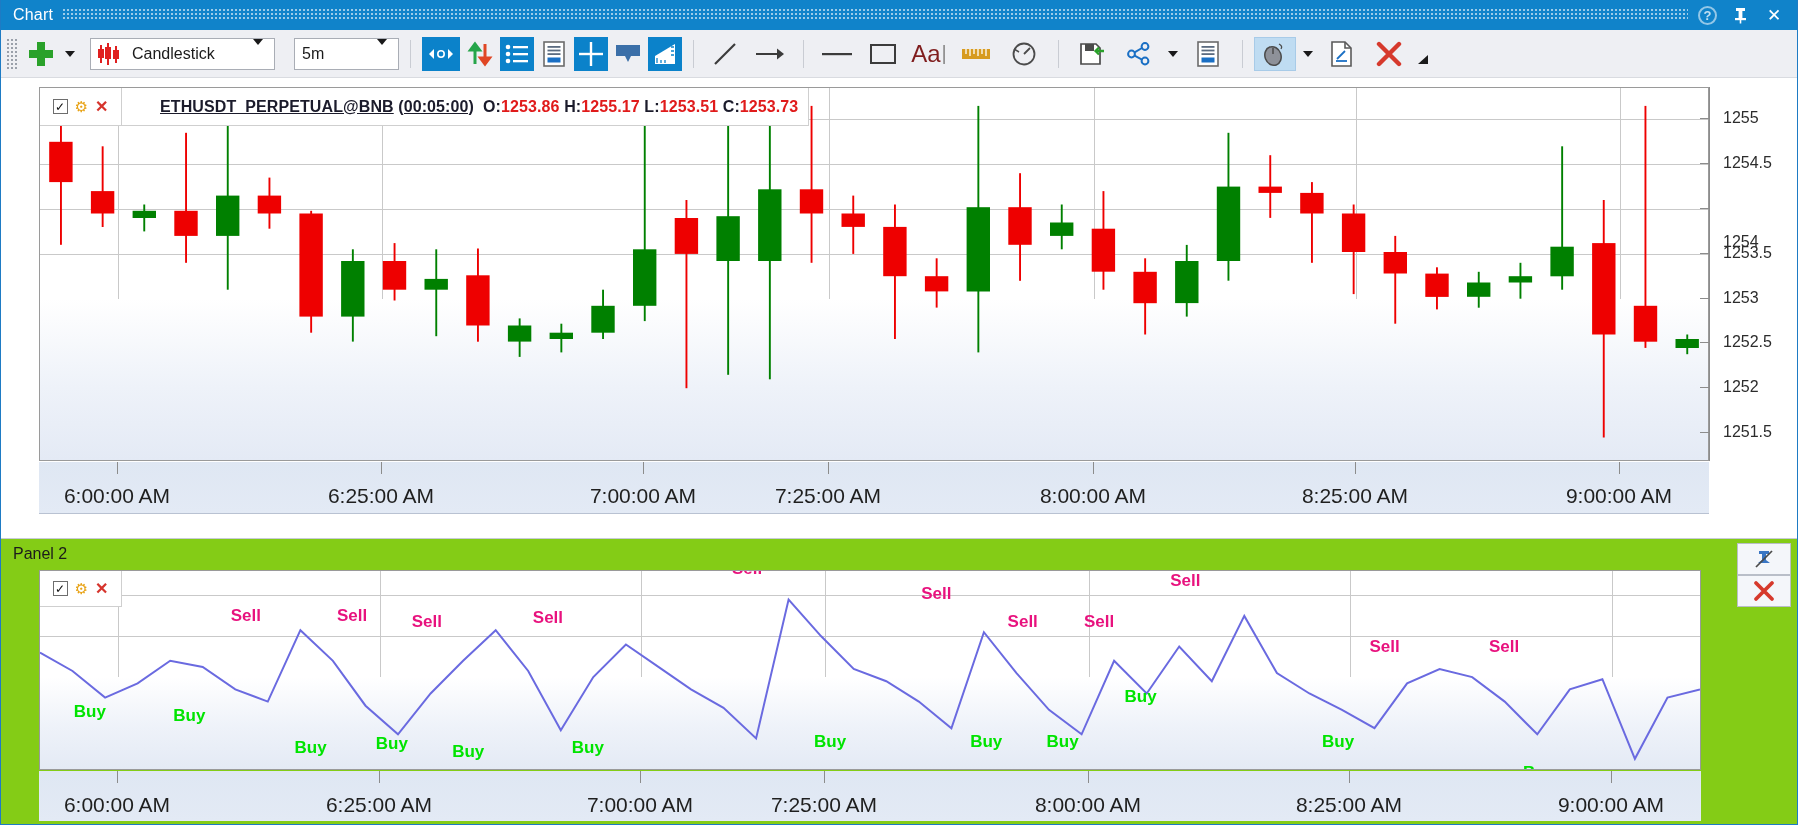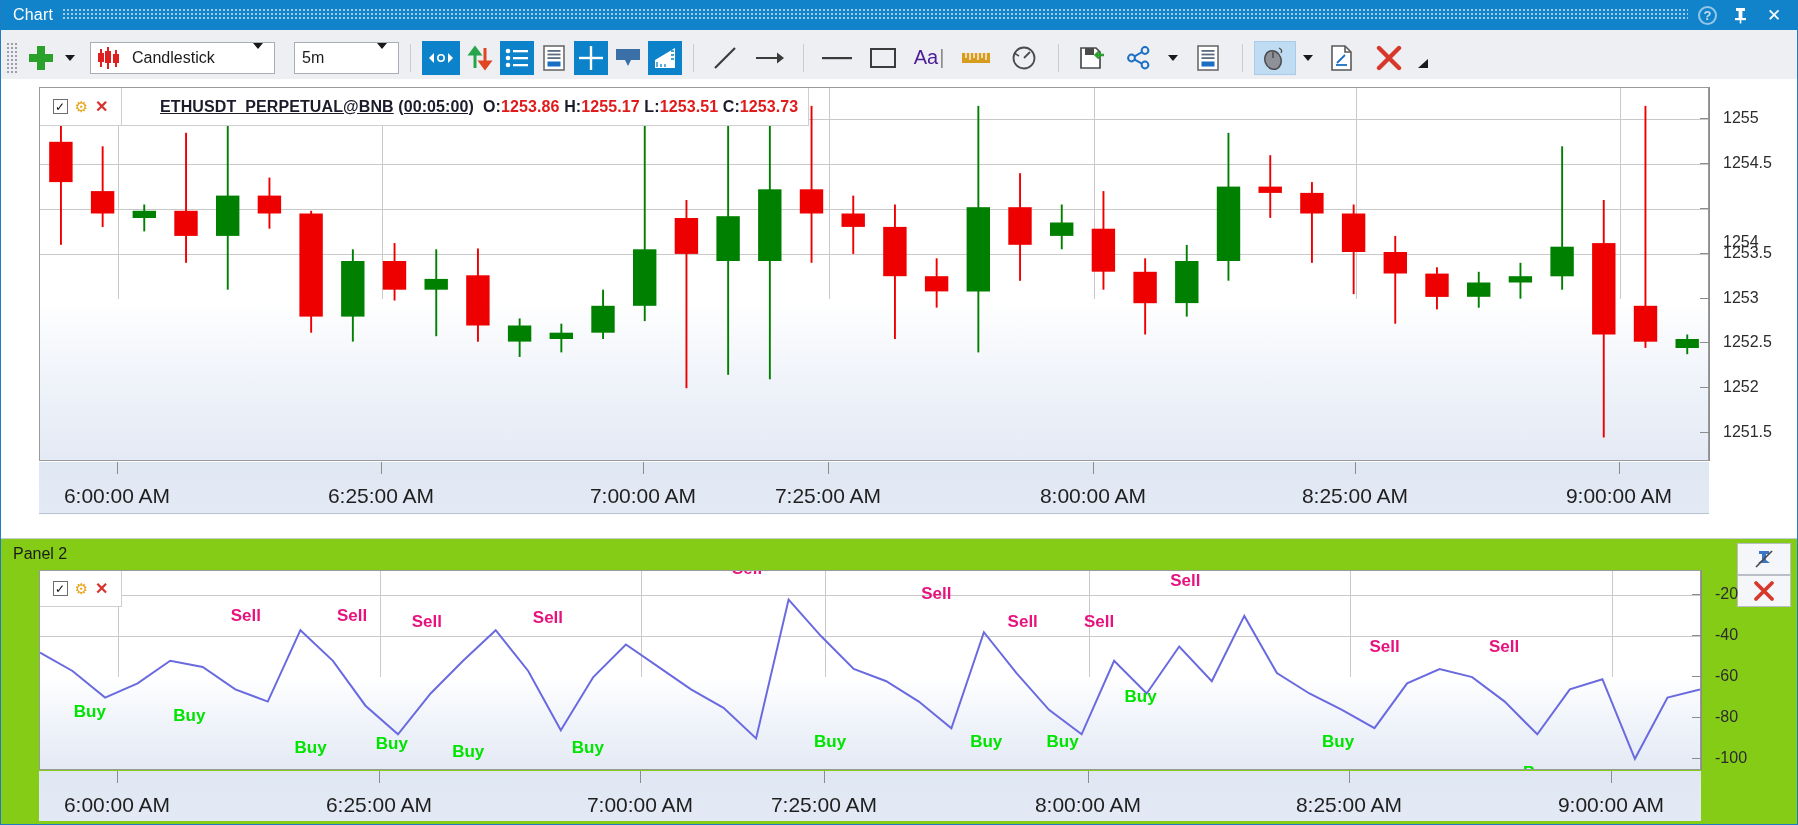--- a/index.html
+++ b/index.html
@@ -50,21 +50,21 @@
   }
   .tbtn.help {
     font-size: 13px; font-weight: bold;
     border: 2px solid rgba(255,255,255,.55);
     border-radius: 50%;
     width: 19px; height: 19px; color: rgba(255,255,255,.75);
   }
 
   
   #toolbar {
-    height: 56px;
+    height: 48px;
     background: #eeeff3;
     border-bottom: 1px solid #d9dbe0;
     display: flex;
     align-items: center;
     padding: 0 6px;
     gap: 3px;
   }
   .grip {
     width: 10px; height: 30px;
     margin-right: 4px;
@@ -363,21 +363,21 @@
       <svg width="30" height="8" viewBox="0 0 30 8">
         <rect x="0" y="3" width="30" height="2.2" fill="#3b3b3b"></rect>
       </svg>
     </div>
     <div class="tbtn2" style="min-width:42px;">
       <svg width="26" height="20" viewBox="0 0 26 20">
         <rect x="1" y="1" width="24" height="18" fill="none" stroke="#3b3b3b" stroke-width="2"></rect>
       </svg>
     </div>
     <div class="tbtn2" style="min-width:44px;">
-      <span style="font-size:20px;color:#4c1d95;">Aa</span>
+      <span style="font-size:24px;color:#7f1d1d;">Aa</span>
       <span style="font-size:20px;color:#8a8a8a;margin-left:1px;">|</span>
     </div>
     <div class="tbtn2" style="min-width:44px;">
       <svg width="28" height="12" viewBox="0 0 28 12">
         <rect x="0" y="1" width="28" height="10" fill="#d79b20"></rect>
         <g stroke="#fff" stroke-width="1.3">
           <path d="M4 1 V6"></path>
             <path d="M8 1 V8"></path>
             <path d="M12 1 V6"></path>
             <path d="M16 1 V8"></path>
@@ -669,33 +669,20 @@
         <div class="sig buy" style="left: 1022.56px; top: 161.175px;">Buy</div>
         <div class="sig sell" style="left: 1059.08px; top: 41.3196px;">Sell</div>
         <div class="sig buy" style="left: 1100.58px; top: 116.268px;">Buy</div>
         <div class="sig sell" style="left: 1145.4px; top: 0.494845px;">Sell</div>
         <div class="sig buy" style="left: 1298.12px; top: 161.175px;">Buy</div>
         <div class="sig sell" style="left: 1344.6px; top: 65.8144px;">Sell</div>
         <div class="sig sell" style="left: 1464.12px; top: 65.8144px;">Sell</div>
         <div class="sig buy" style="left: 1498.98px; top: 191.794px;">Buy</div>
       </div>
 
-    <div class="p2-yaxis" id="p2yaxis">
-      <div class="yaxisline"></div>
-    <div class="ytickmark" style="top: 24px;"></div>
-        <div class="ytick" style="top: 24px; left: 14px;">-20</div>
-        <div class="ytickmark" style="top: 65px;"></div>
-        <div class="ytick" style="top: 65px; left: 14px;">-40</div>
-        <div class="ytickmark" style="top: 106px;"></div>
-        <div class="ytick" style="top: 106px; left: 14px;">-60</div>
-        <div class="ytickmark" style="top: 147px;"></div>
-        <div class="ytick" style="top: 147px; left: 14px;">-80</div>
-        <div class="ytickmark" style="top: 188px;"></div>
-        <div class="ytick" style="top: 188px; left: 14px;">-100</div>
-      </div>
     <div class="p2-xaxis" id="p2xaxis">
         <div class="xtickmark" style="left: 78px;"></div>
         <div class="xtick" style="left: 78px;">6:00:00 AM</div>
         <div class="xtickmark" style="left: 340px;"></div>
         <div class="xtick" style="left: 340px;">6:25:00 AM</div>
         <div class="xtickmark" style="left: 601px;"></div>
         <div class="xtick" style="left: 601px;">7:00:00 AM</div>
         <div class="xtickmark" style="left: 785px;"></div>
         <div class="xtick" style="left: 785px;">7:25:00 AM</div>
         <div class="xtickmark" style="left: 1049px;"></div>

